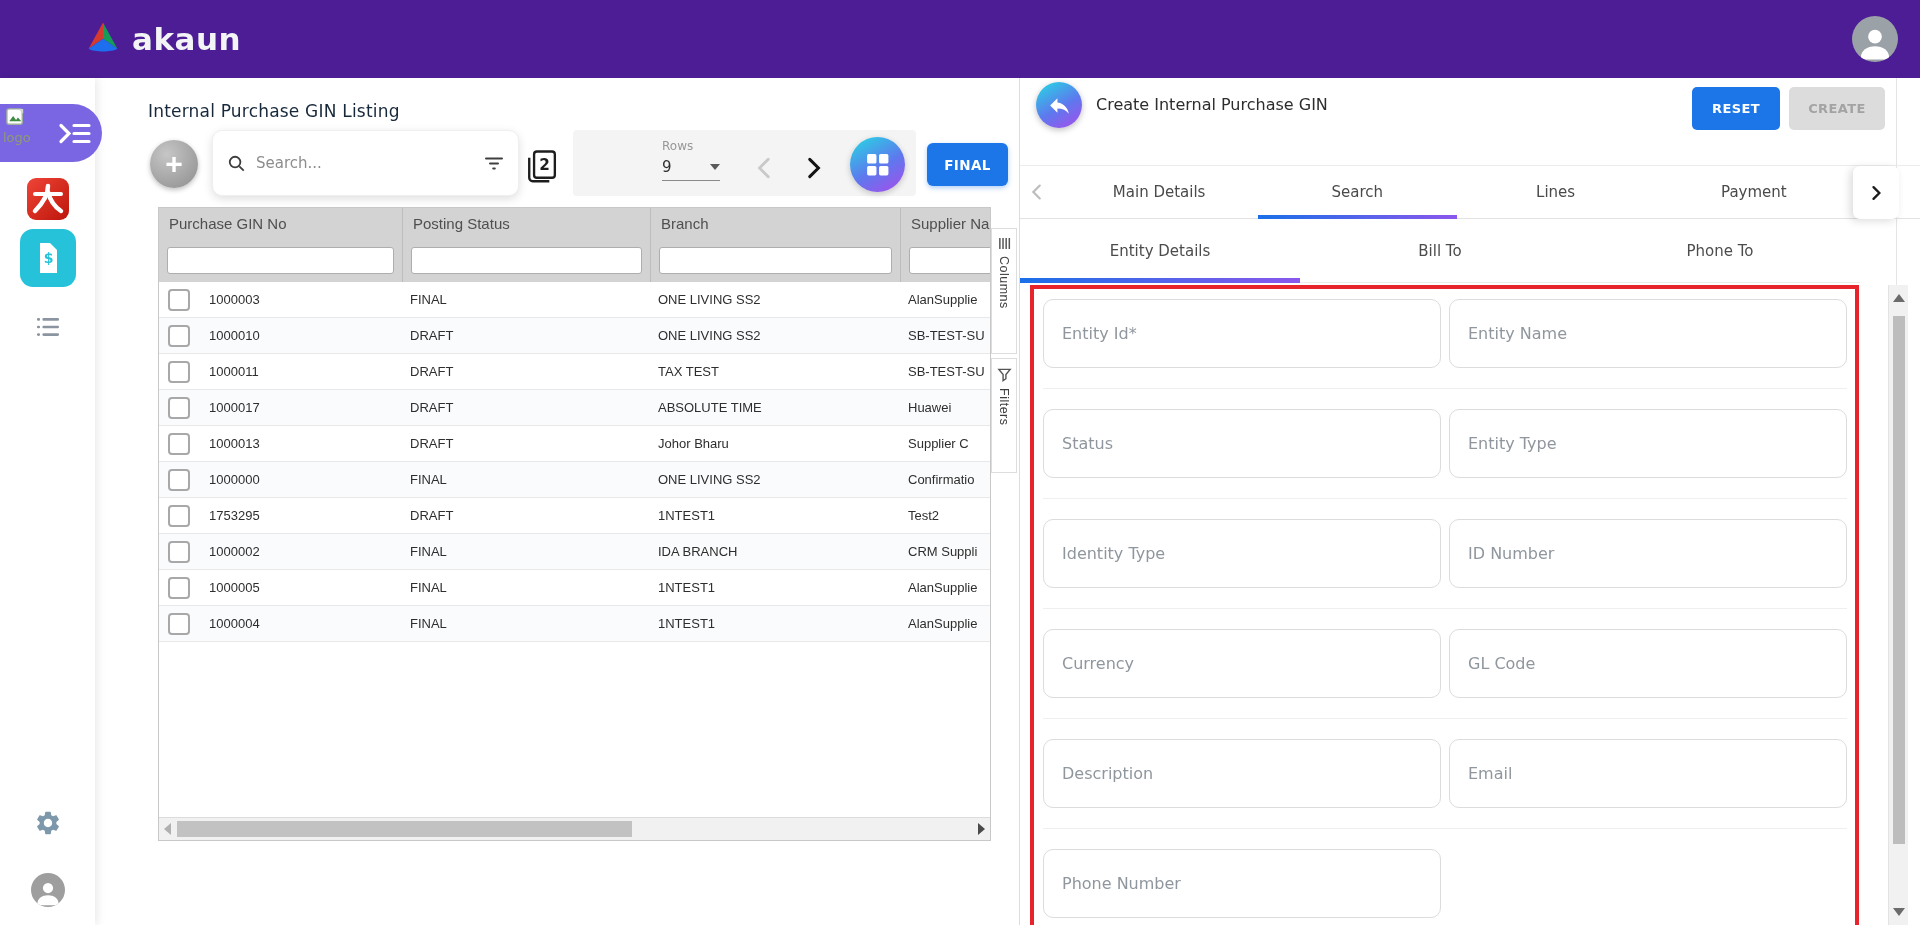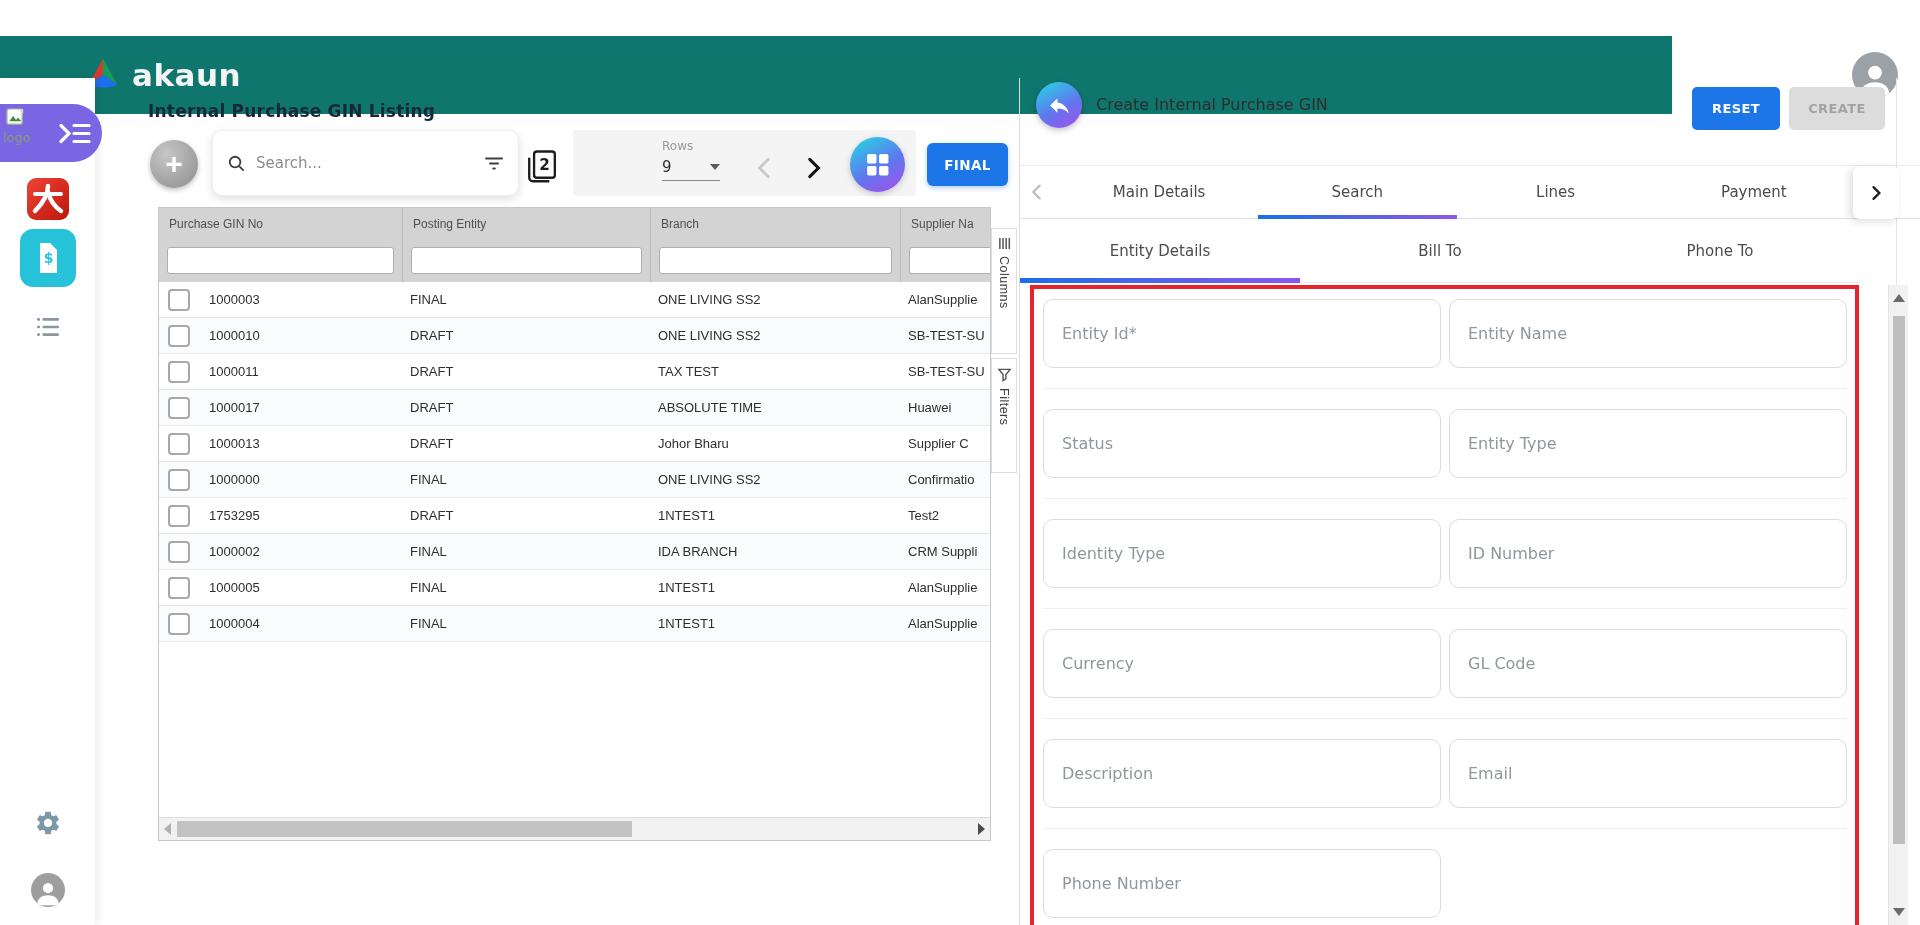--- a/index.html
+++ b/index.html
@@ -2,52 +2,52 @@
 <html><head>
 <meta charset="utf-8">
 <style>
   html,body{margin:0;padding:0;background:#fff;}
   body{font-family:"Liberation Sans",sans-serif;-webkit-font-smoothing:antialiased;}
   .screen{position:relative;width:1920px;height:925px;overflow:hidden;background:#fff;}
   .abs{position:absolute;}
   .geo{font-family:"DejaVu Sans",sans-serif;}
 
   
-  .topbar{position:absolute;left:0;top:0;width:1672px;height:78px;background:#0f766e;margin-top:36px;}
+  .topbar{position:absolute;left:0;top:0;width:1920px;height:78px;background:#4c1d95;}
   .brand{position:absolute;left:84px;top:0;height:78px;display:flex;align-items:center;gap:10px;}
   .brand-text{color:#f2f4f6;font-size:31px;font-weight:bold;letter-spacing:.5px;}
   .avatar{position:absolute;width:46px;height:46px;border-radius:50%;background:#9aa1a7;overflow:hidden;display:flex;align-items:flex-end;justify-content:center;}
 
   
   .sidebar{position:absolute;left:0;top:78px;width:95px;height:847px;background:#fff;box-shadow:3px 0 8px rgba(0,0,0,.08);z-index:5;}
   .logo-pill{position:absolute;left:0;top:26px;width:102px;height:58px;background:#7a66e3;border-radius:0 29px 29px 0;z-index:6;}
   .logo-alt{position:absolute;left:3px;top:26px;color:#8d9b72;font-size:13px;}
   .tile{position:absolute;left:50%;transform:translateX(-50%);display:flex;align-items:center;justify-content:center;}
   .tile-red{width:42px;height:42px;border-radius:9px;background:linear-gradient(135deg,#ef4538,#bd150a);}
   .tile-teal{width:56px;height:58px;border-radius:13px;background:#25c2da;}
   .icon-btn{display:flex;align-items:center;justify-content:center;}
   .mini-avatar{width:34px;height:34px;border-radius:50%;background:#9e9e9e;overflow:hidden;display:flex;align-items:flex-end;justify-content:center;}
 
   
-  .page-title{position:absolute;left:148px;top:101px;font-size:17px;font-weight:700;color:#17283b;letter-spacing:.2px;}
+  .page-title{position:absolute;left:148px;top:101px;font-size:17px;font-weight:400;color:#17283b;letter-spacing:.2px;}
   .plus-btn{position:absolute;left:150px;top:140px;width:48px;height:48px;border-radius:50%;background:radial-gradient(circle at 35% 30%,#c6c6c6,#8d8d8d);box-shadow:0 2px 5px rgba(0,0,0,.25);display:flex;align-items:center;justify-content:center;color:#fff;font-size:30px;font-weight:bold;line-height:0;}
   .search-box{position:absolute;left:212px;top:130px;width:307px;height:66px;background:#fff;border:1px solid #efefef;border-radius:10px;box-shadow:0 3px 10px rgba(0,0,0,.13);display:flex;align-items:center;padding:0 14px;box-sizing:border-box;gap:8px;}
   .search-input{flex:1;border:none;outline:none;font-size:15px;color:#333;background:transparent;}
   .search-input::placeholder{color:#8d8d8d;}
   .gray-strip{position:absolute;left:573px;top:130px;width:343px;height:66px;background:#f4f4f4;border-radius:4px;}
   .rows-label{position:absolute;left:662px;top:139px;font-size:12px;color:#979797;}
   .rows-select{position:absolute;left:662px;top:158px;width:58px;border-bottom:1px solid #8a8a8a;display:flex;align-items:center;justify-content:space-between;padding-bottom:4px;font-size:15px;color:#2f2f2f;cursor:pointer;}
   .caret-down{width:0;height:0;border-left:5px solid transparent;border-right:5px solid transparent;border-top:6px solid #5a5a5a;}
   .final-btn{position:absolute;left:927px;top:143px;width:81px;height:43px;background:#1c76e8;border:none;border-radius:6px;color:#fff;font-size:13.5px;font-weight:bold;letter-spacing:.4px;box-shadow:0 2px 5px rgba(28,118,232,.35);cursor:pointer;}
   .apps-btn{position:absolute;left:850px;top:137px;width:55px;height:55px;border-radius:50%;background:linear-gradient(150deg,#29d2e4 5%,#5e78ee 55%,#a94ceb 100%);display:flex;align-items:center;justify-content:center;box-shadow:0 2px 6px rgba(0,0,0,.2);}
 
   
   .tbl{position:absolute;left:158px;top:207px;width:833px;height:634px;border:1px solid #c8c8c8;background:#fff;box-sizing:border-box;}
   .thead,.tfilter,.trow{display:grid;grid-template-columns:243px 248px 250px 90px;}
-  .thead{height:31px;background:#d3d3d3;align-items:center;color:#4f4f4f;font-size:12px;}
+  .thead{height:31px;background:#d3d3d3;align-items:center;color:#4f4f4f;font-size:15px;}
   .thead .th{padding-left:10px;height:100%;display:flex;align-items:center;overflow:hidden;white-space:nowrap;}
   .thead .th + .th,.tfilter .tf + .tf{border-left:1px solid #bdbdbd;}
   .tfilter{height:43px;background:#d3d3d3;align-items:center;}
   .tf{height:100%;display:flex;align-items:center;padding:0 8px;overflow:hidden;box-sizing:border-box;}
   .tf input{width:100%;height:27px;border:1px solid #aeaeae;border-radius:3px;background:#fff;outline:none;font-size:13px;padding:0 6px;box-sizing:border-box;}
   .trow{height:35px;border-bottom:1px solid #e8e8e8;align-items:center;font-size:13px;color:#2e2e2e;}
   .trow:nth-child(even){background:#fafbfd;}
   .td{overflow:hidden;white-space:nowrap;padding-left:8px;}
   .td.c1{display:flex;align-items:center;gap:19px;padding-left:9px;}
   .cb{width:18px;height:18px;border:2px solid #a8a8a8;border-radius:4px;background:#fff;flex:0 0 auto;cursor:pointer;}
@@ -217,21 +217,21 @@
         <rect x="14.5" y="3" width="9" height="9" rx="1.5"></rect>
       <rect x="3" y="14.5" width="9" height="9" rx="1.5"></rect>
         <rect x="14.5" y="14.5" width="9" height="9" rx="1.5"></rect>
     </svg>
   </div>
   <button class="final-btn geo">FINAL</button>
 
   <div class="tbl">
     <div class="thead">
       <div class="th">Purchase GIN No</div>
-      <div class="th">Posting Entity</div>
+      <div class="th">Posting Status</div>
       <div class="th">Branch</div>
       <div class="th">Supplier Na</div>
     </div>
     <div class="tfilter">
       <div class="tf">
           <input type="text" style="">
         </div>
       <div class="tf">
           <input type="text" style="">
         </div>

